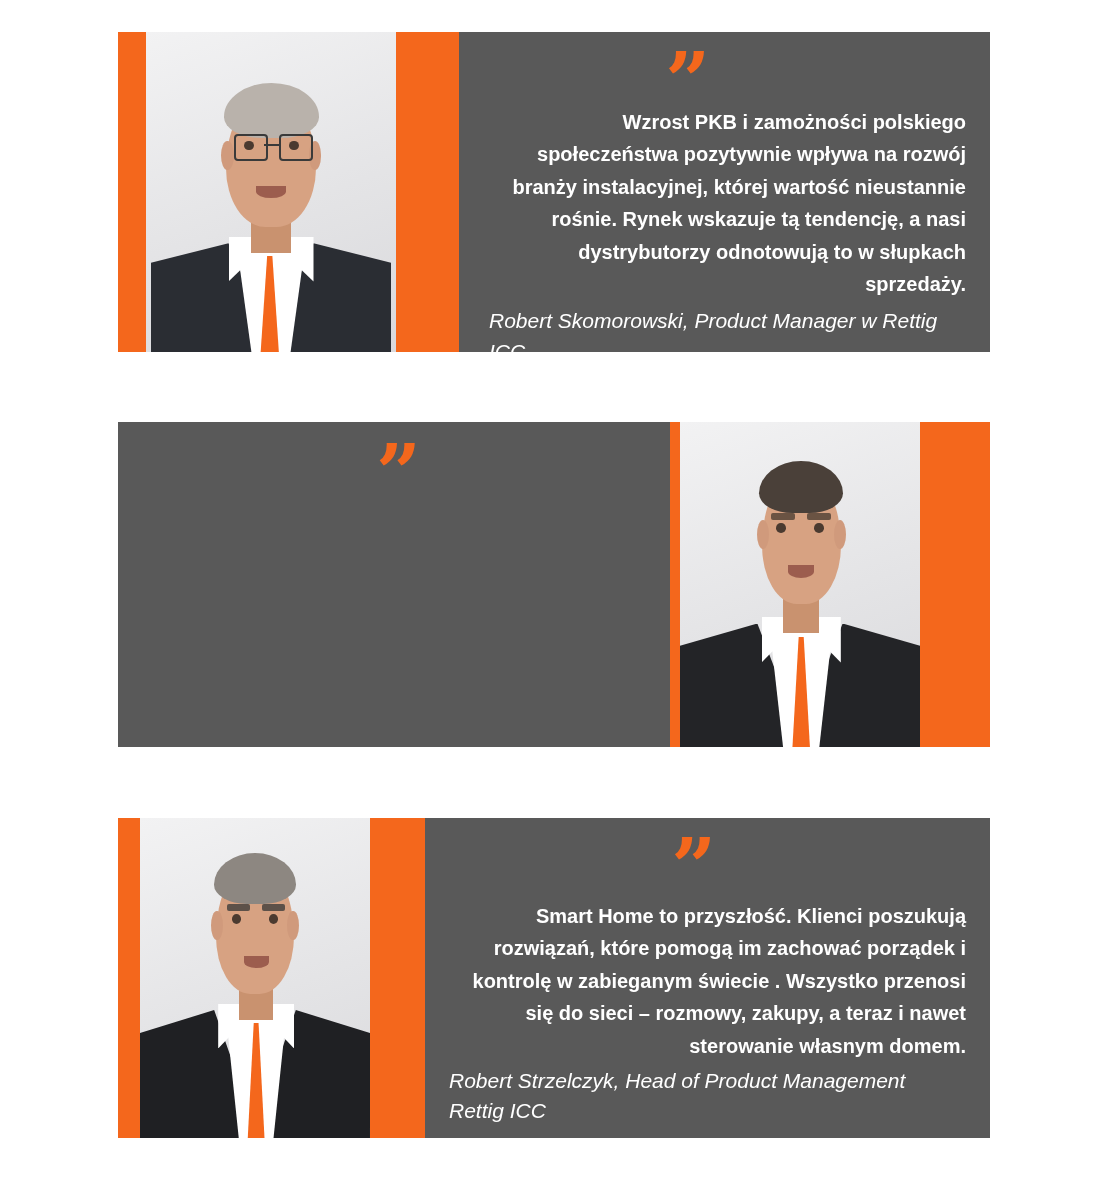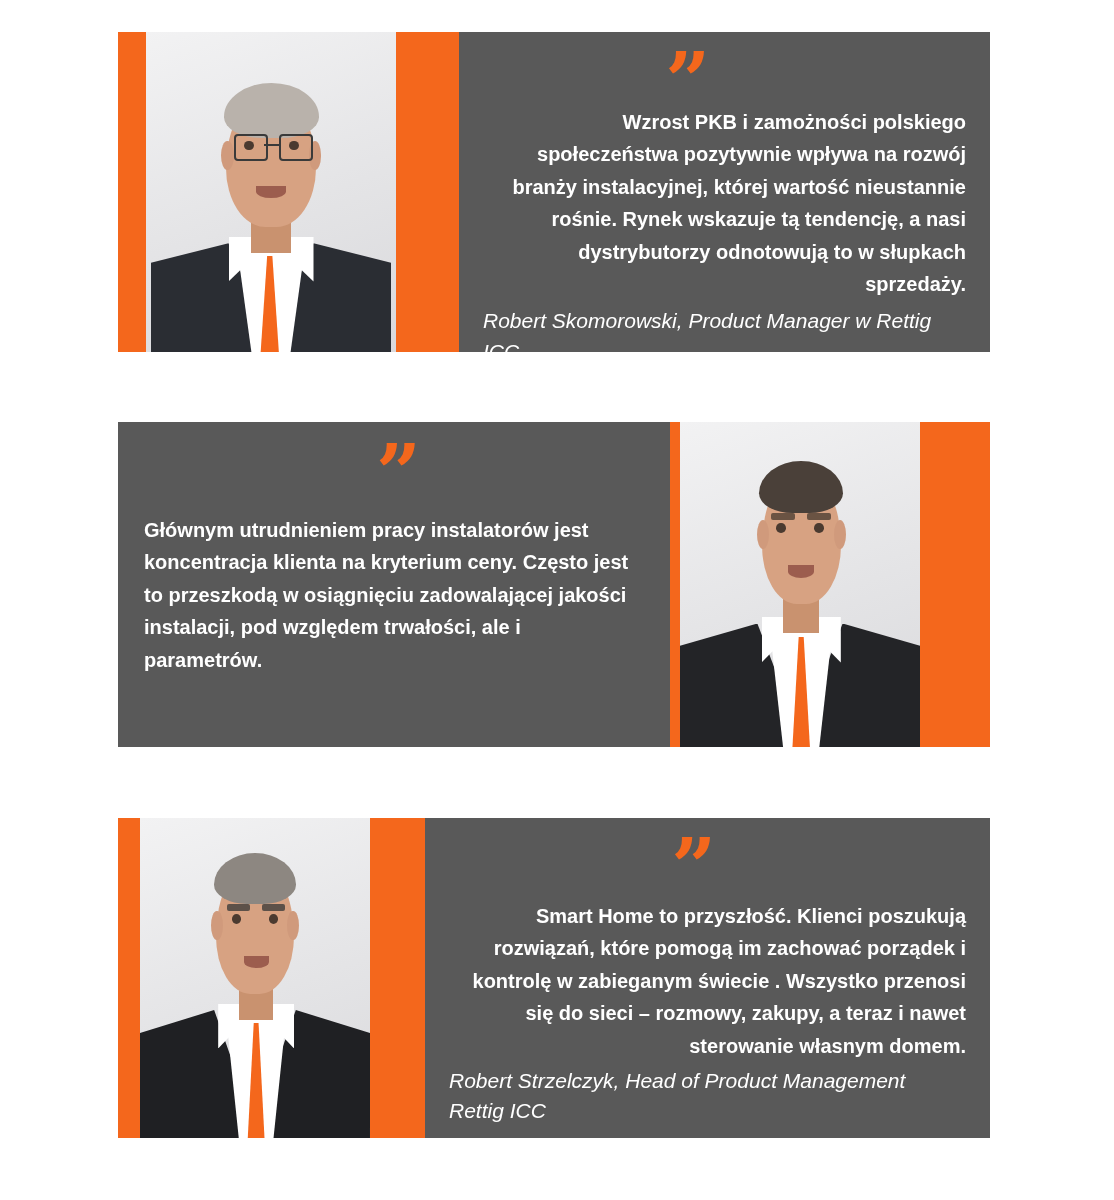--- a/index.html
+++ b/index.html
@@ -74,21 +74,21 @@
     width: 872px;
     height: 320px;
   }
   #card1 .photo-block { width: 341px; }
   #card1 .bar-left  { width: 28px; }
   #card1 .portrait  { width: 250px; }
   #card1 .bar-right { width: 63px; }
   #card1 .quote-panel { padding: 22px 24px 10px 24px; text-align: right; }
   #card1 .quote-mark { font-size: 78px; display: block; text-align: right; padding-right: 258px; height: 46px; }
   #card1 .quote-text { margin-top: 6px; }
-  #card1 .attribution { margin-top: 6px; text-align: left; }
+  #card1 .attribution { margin-top: 6px; text-align: left; margin-left: 6px; }
 
   
   #card2 {
     left: 118px;
     top: 422px;
     width: 872px;
     height: 325px;
     flex-direction: row;
   }
   #card2 .quote-panel { padding: 24px 26px 10px 26px; text-align: left; }
@@ -208,21 +208,20 @@
   <div class="quote-panel">
     <span class="quote-mark">”</span>
     <div class="quote-text">Wzrost PKB i zamożności polskiego społeczeństwa pozytywnie wpływa na rozwój branży instalacyjnej, której  wartość nieustannie rośnie. Rynek wskazuje tą tendencję, a nasi dystrybutorzy odnotowują to w słupkach sprzedaży.</div>
     <div class="attribution">Robert Skomorowski, Product Manager w Rettig ICC</div>
   </div>
 </div>
 
 <div class="testimonial" id="card2">
   <div class="quote-panel">
     <span class="quote-mark">”</span>
-    <div class="quote-text">Głównym utrudnieniem pracy instalatorów jest koncentracja klienta na kryterium ceny. Często jest to przeszkodą w osiągnięciu zadowalającej jakości instalacji, pod względem trwałości, ale i parametrów.</div>
   </div>
   <div class="photo-block">
     <div class="bar bar-left"></div>
     <div class="portrait">
       <div class="person">
         <div class="bg-grad"></div>
         <div class="jacket-l" style="left:0%;top:62%;width:52%;height:38%;background:#232427;"></div>
         <div class="jacket-r" style="left:48%;top:62%;width:52%;height:38%;background:#232427;"></div>
         <div class="shirt" style="left:37%;top:61%;width:27%;height:39%;"></div>
         <div class="tie" style="left:44%;top:66%;width:13%;height:34%;"></div>

